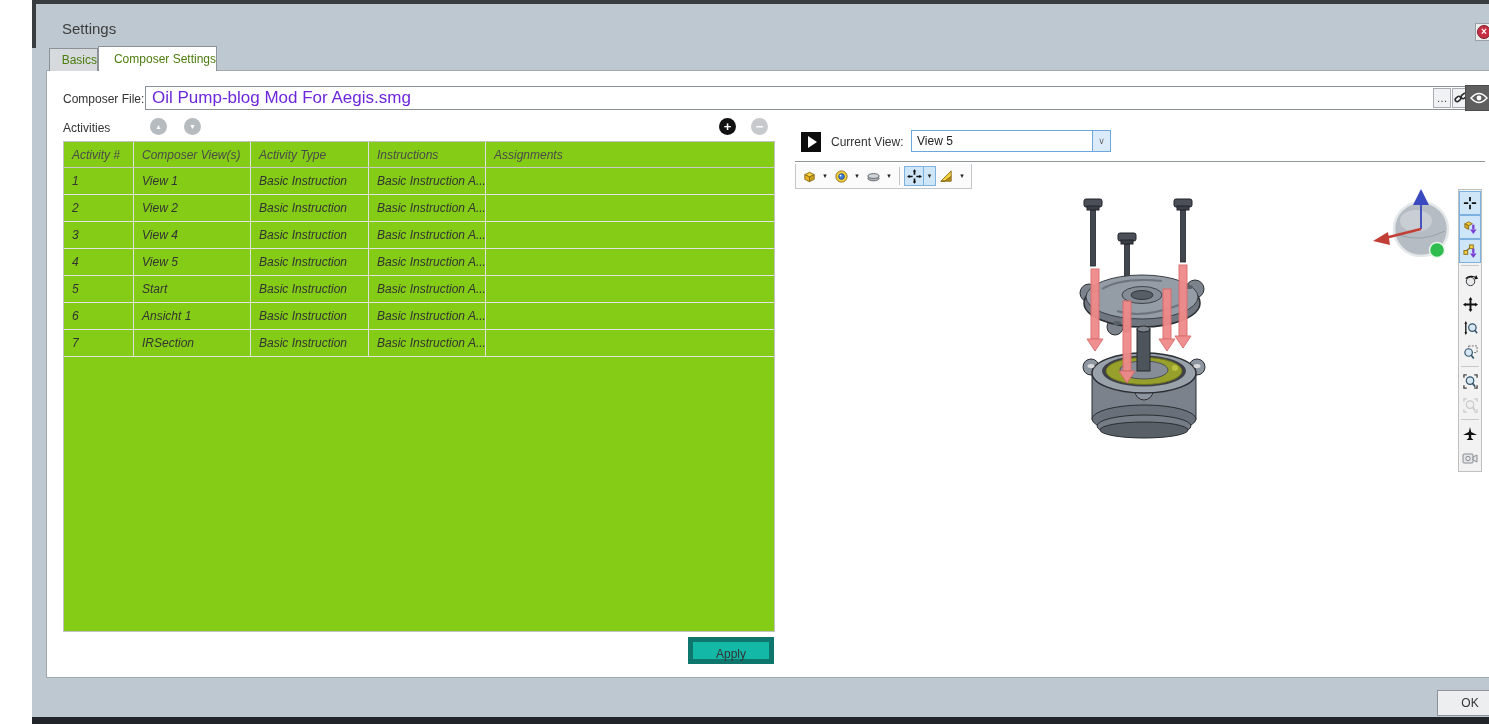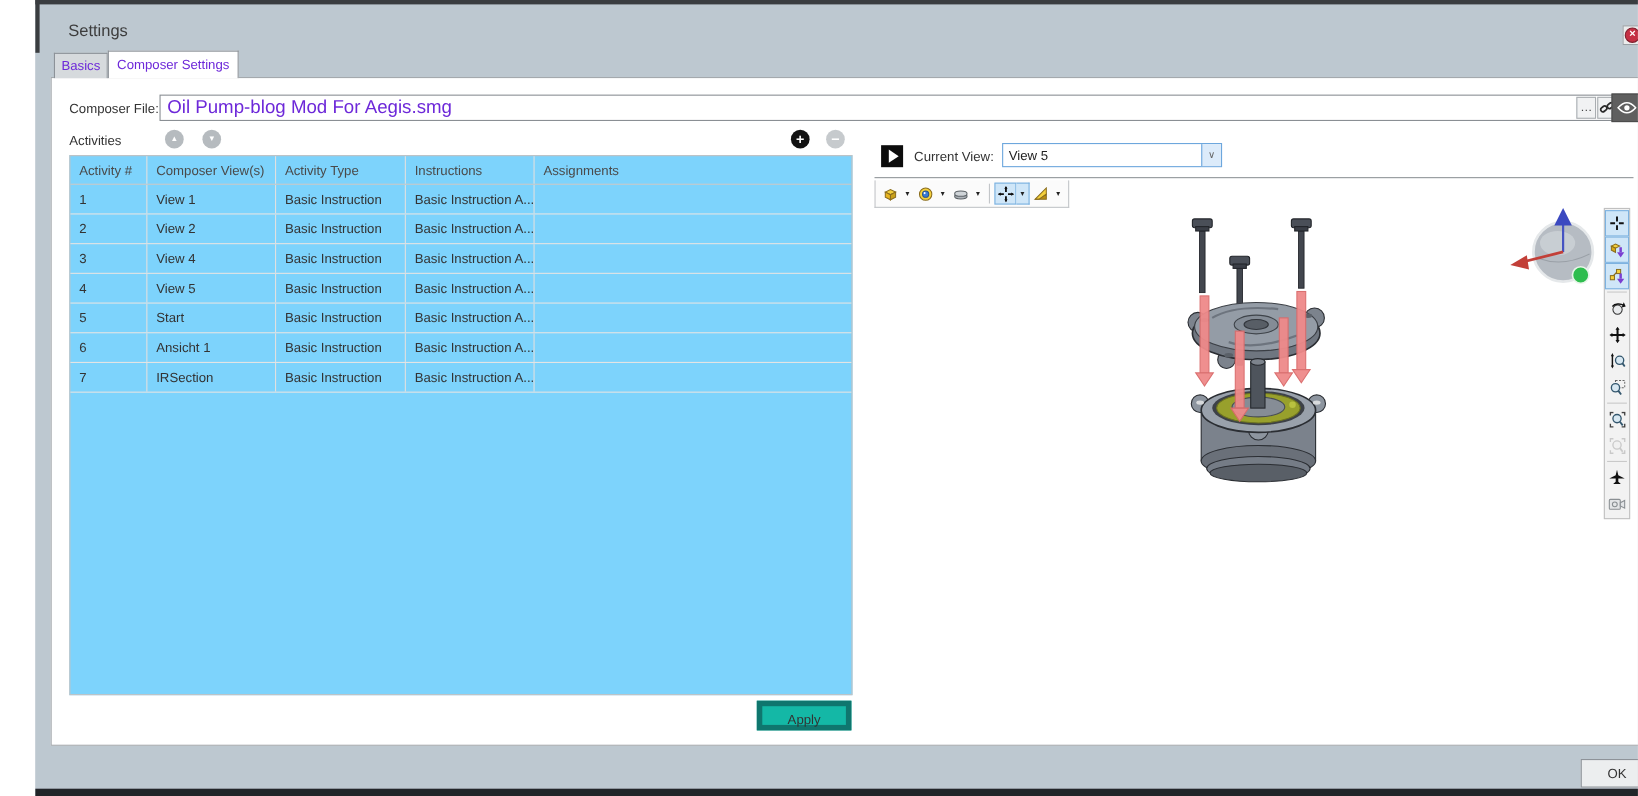--- a/index.html
+++ b/index.html
@@ -5,36 +5,36 @@
   * { margin:0; padding:0; box-sizing:border-box; }
   html,body { width:1489px; height:724px; }
   body { font-family:"Liberation Sans", sans-serif; font-size:12px; color:#333; }
   .screen { position:relative; width:1489px; height:724px; background:#bdc8d0; overflow:hidden;margin-left:32px; }
   .strip-top { position:absolute; left:0; top:0; width:1489px; height:4px; background:#3a3d40; }
   .strip-bottom { position:absolute; left:0; top:717px; width:1489px; height:7px; background:#212428; }
   .strip-left { position:absolute; left:0; top:0; width:4px; height:48px; background:#3a3d40; }
   .dlg-title { position:absolute; left:30px; top:20px; font-size:15px; color:#3d3d3d; }
   .close-btn { position:absolute; left:1443px; top:23px; width:18px; height:18px; background:#ececec; border:1px solid #9aa0a5; display:flex; align-items:center; justify-content:center; cursor:pointer; }
   .close-dot { width:14px; height:14px; border-radius:50%; background:#c52f43; border:1px solid #7e1f2d; color:#fff; font-size:10px; line-height:12px; text-align:center; font-weight:bold; }
-  .tab { position:absolute; background:#d6dadd; border:1px solid #8c9298; border-bottom:none; text-align:center; z-index:3; color:#6d28d9; cursor:pointer; }
+  .tab { position:absolute; background:#d6dadd; border:1px solid #8c9298; border-bottom:none; text-align:right; z-index:3; color:#4d7c0f; cursor:pointer; }
   .tab-basics { left:17px; top:48px; width:49px; height:23px; line-height:22px; }
   .tab-composer { left:66px; top:46px; width:119px; height:25px; line-height:24px; background:#fff; }
   .panel { position:absolute; left:14px; top:70px; width:1461px; height:608px; background:#fff; border:1px solid #a4a9ad; z-index:1;padding-left:47px; }
   .lbl { position:absolute; color:#333; }
   .file-input { position:absolute; left:98px; top:15px; width:1327px; height:24px; border:1px solid #8a8f94; background:#fff; font-family:"Liberation Sans",sans-serif; font-size:17px; color:#6d28d9; padding:0 40px 0 6px; }
   .mini-group { position:absolute; left:1386px; top:17px; display:flex; gap:1px; }
   .mini-btn { width:18px; height:20px; border:1px solid #a9adb1; background:#f1f2f3; display:flex; align-items:center; justify-content:center; font-size:11px; color:#444; cursor:pointer; }
   .eye-btn { position:absolute; left:1418px; top:14px; width:27px; height:26px; background:#5f5f5f; border:1px solid #4c4c4c; display:flex; align-items:center; justify-content:center; cursor:pointer; }
   .circle-btn { position:absolute; width:17px; height:17px; border-radius:50%; display:flex; align-items:center; justify-content:center; color:#fff; cursor:pointer; }
   .c-gray { background:#b6bbbf; }
   .c-black { background:#121212; font-weight:bold; }
   .c-light { background:#c6cacd; font-weight:bold; }
   .arr-glyph { font-size:7px; line-height:7px; }
   .pm-glyph { font-size:13px; line-height:13px; }
-  .acts-table { position:absolute; left:16px; top:70px; width:712px; height:491px; border:1px solid #c2c2c2; background:#7dd3fc; }
+  .acts-table { position:absolute; left:16px; top:70px; width:712px; height:491px; border:1px solid #c2c2c2; background:#84cc16;font-style:italic; }
   .trow { display:flex; height:27px; border-bottom:1px solid #e4e4e4; }
   .thead { height:26px; border-bottom:1px solid #c9c9c9; }
   .tcell { padding-left:8px; line-height:26px; border-right:1px solid #e0e0e0; overflow:hidden; white-space:nowrap; color:#333; }
   .thead .tcell { color:#4a4a4a; }
   .cw0{width:70px;} .cw1{width:117px;} .cw2{width:118px;} .cw3{width:117px;} .cw4{width:287px; border-right:none;}
   .btn { background:#14b8a6; border:5px solid #0f766e; text-align:center; color:#333; cursor:pointer; }
   .apply-btn { position:absolute; left:641px; top:566px; width:86px; height:27px; line-height:25px; }
   .ok-btn { position:absolute; left:1405px; top:690px; width:66px; height:26px; line-height:24px; background:#eceeef; border:1px solid #8e9399; z-index:2; }
   .play-btn { position:absolute; left:754px; top:61px; width:20px; height:20px; background:#0c0c0c; display:flex; align-items:center; justify-content:center; cursor:pointer; }
   .play-tri { width:0; height:0; border-left:9px solid #fff; border-top:6px solid transparent; border-bottom:6px solid transparent; margin-left:2px; }

